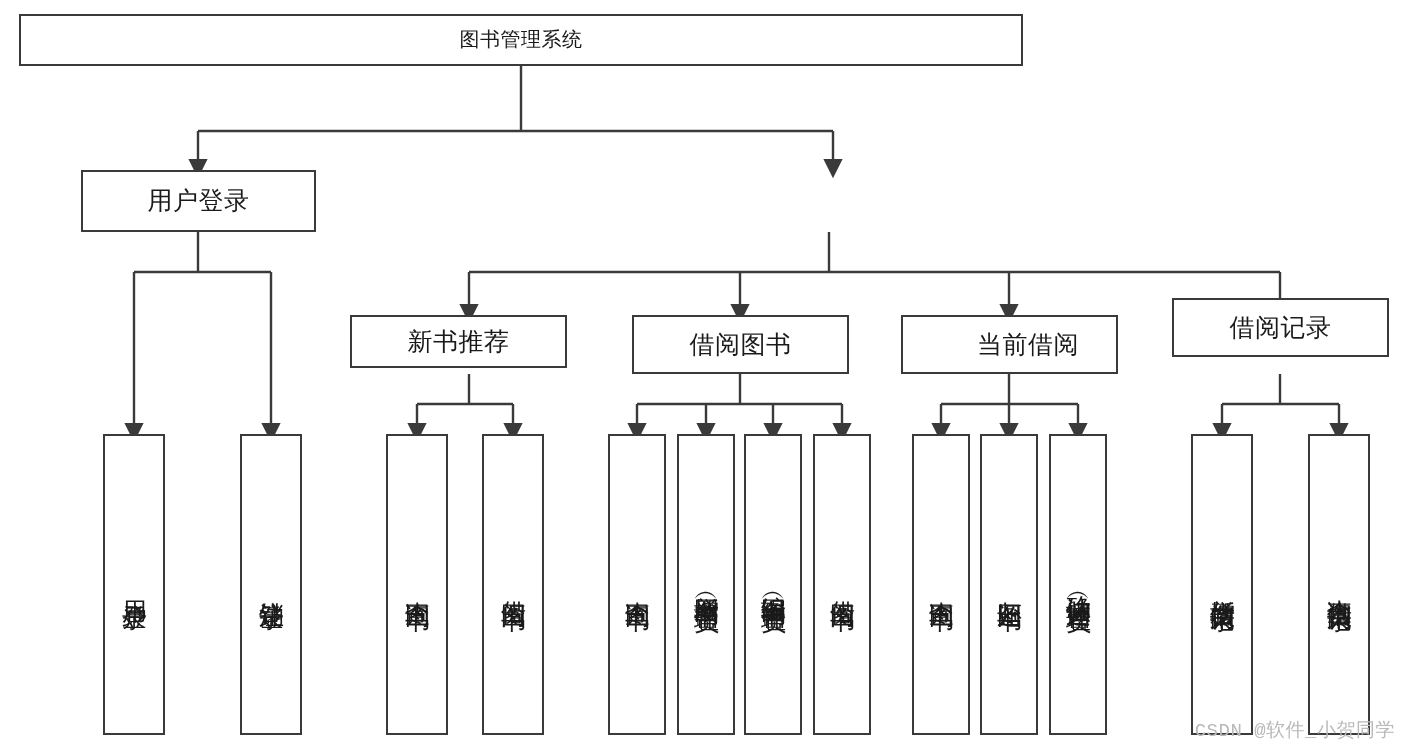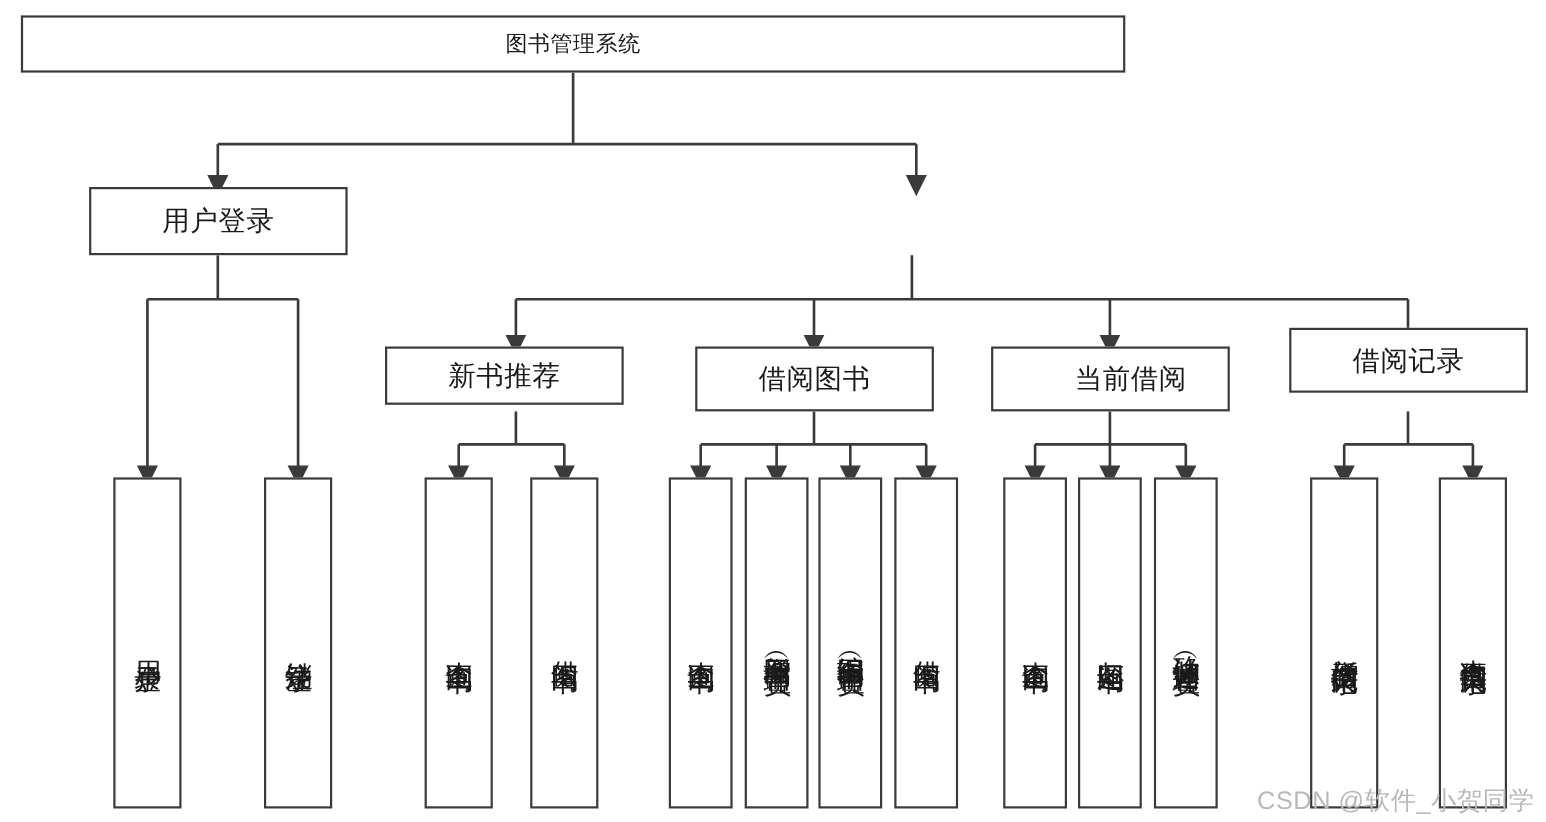--- a/index.html
+++ b/index.html
@@ -61,26 +61,26 @@
     font-size: 25px;
     line-height: 1.12;
     letter-spacing: 2px;
     max-height: 288px;
     white-space: normal;
   }
   .watermark {
     position: absolute;
     right: 10px;
     bottom: 4px;
-    font-size: 23px;
+    font-size: 19px;
     color: #b9b9b9;
     letter-spacing: 0.5px;
     z-index: 5;
     white-space: nowrap;
-    font-family: Liberation Sans, sans-serif;
+    font-family: Liberation Mono, monospace;
   }
 </style>
 </head>
 <body>
 
 <div id="diagram-root">
 
   <svg id="edge-layer" viewBox="0 0 1405 747" width="1405" height="747" xmlns="http://www.w3.org/2000/svg">
     <defs>
       <marker id="arrow" markerWidth="12" markerHeight="12" refX="1.2" refY="4" orient="auto" markerUnits="strokeWidth">

